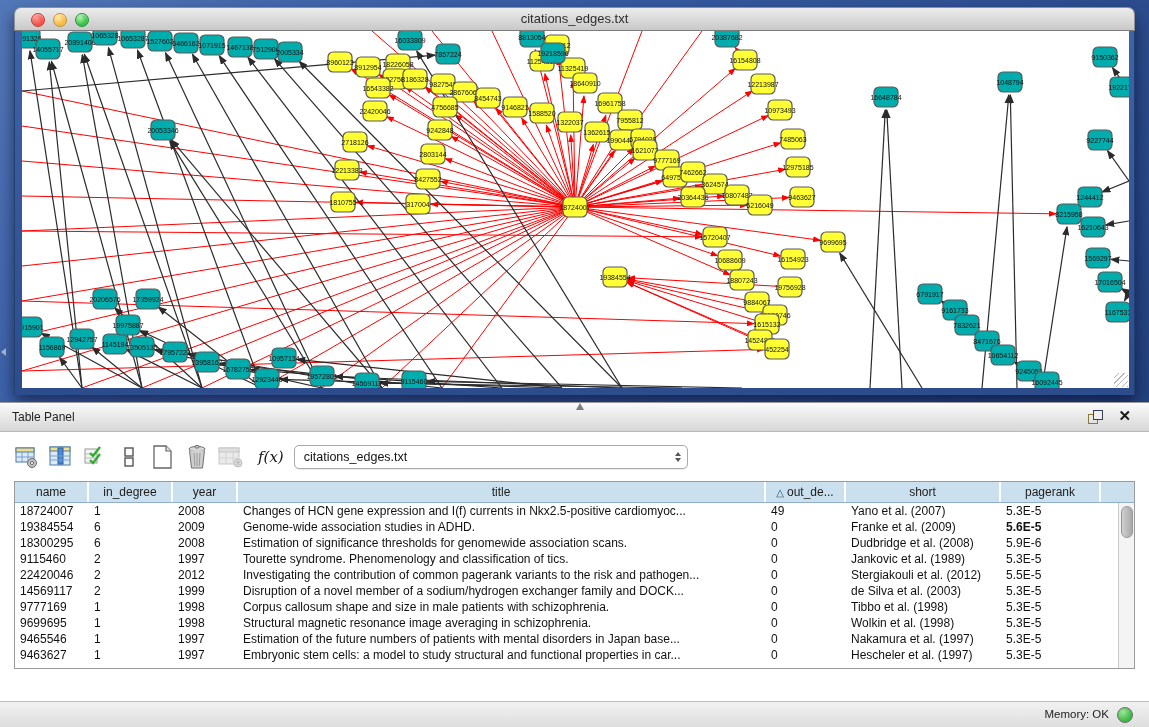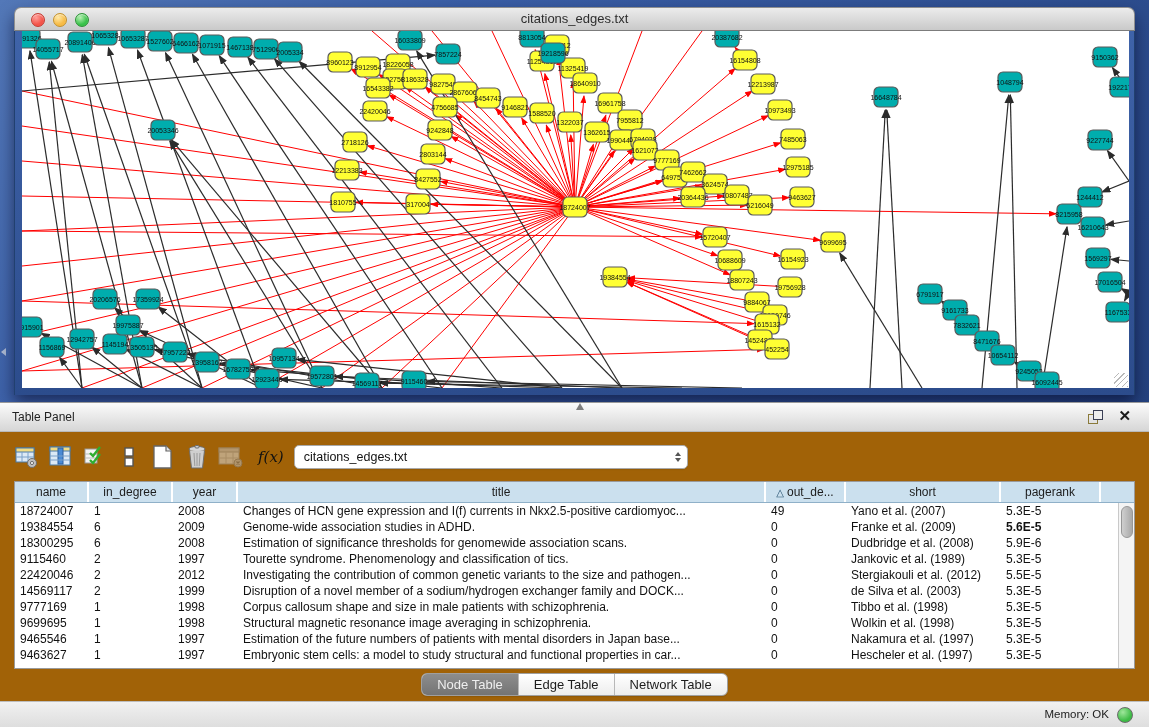--- a/index.html
+++ b/index.html
@@ -32,21 +32,21 @@
     background:linear-gradient(#fbfbfb,#d6d6d6);border-top:1px solid #9a9a9a;border-bottom:1px solid #b9b9b9;}
   .panel-strip .ptitle{position:absolute;left:12px;top:7px;font-size:12px;color:#222;}
   .float-icon{position:absolute;right:46px;top:7px;width:15px;height:15px;}
   .float-icon .sq1{position:absolute;left:0;top:4px;width:8px;height:8px;border:1.5px solid #8a7a3a;}
   .float-icon .sq2{position:absolute;left:5px;top:0;width:8px;height:8px;border:1.5px solid #3a3f55;background:#eee;}
   .close-icon{position:absolute;right:18px;top:4px;font-size:15px;font-weight:bold;color:#1a1a1a;line-height:18px;}
   .cursor-arrow{position:absolute;left:576px;top:0px;width:0;height:0;
     border-left:4px solid transparent;border-right:4px solid transparent;border-bottom:7px solid #555;opacity:.75;}
 
   
-  .panel-body{position:absolute;left:0;top:432px;width:1149px;height:269px;background:#a16207;}
+  .panel-body{position:absolute;left:0;top:432px;width:1149px;height:269px;background:#ffffff;}
   .toolbar{position:absolute;left:14px;top:10px;height:30px;display:flex;align-items:center;}
   .tool{width:26px;height:26px;margin-right:8px;display:flex;align-items:center;justify-content:center;cursor:default;}
   .tool svg{display:block;}
   .fx{font-family:"DejaVu Serif",serif;font-style:italic;font-size:15px;color:#111;margin:0 10px 0 6px;}
   .combo{position:relative;width:392px;height:22px;background:#fff;border:1px solid #a9a9a9;border-radius:5px;
     box-shadow:0 1px 1px rgba(0,0,0,.08);display:flex;align-items:center;}
   .combo .cval{flex:1;font-size:12.5px;color:#111;padding-left:9px;}
   .combo .spin{width:18px;display:flex;flex-direction:column;align-items:center;gap:2px;border-left:0;}
   .combo .up{width:0;height:0;border-left:3.5px solid transparent;border-right:3.5px solid transparent;border-bottom:4px solid #555;}
   .combo .dn{width:0;height:0;border-left:3.5px solid transparent;border-right:3.5px solid transparent;border-top:4px solid #555;}
@@ -823,21 +823,21 @@
             <div class="td" style="width: 65px;">1997</div>
             <div class="td" style="width: 528px;">Tourette syndrome. Phenomenology and classification of tics.</div>
             <div class="td" style="width: 80px;">0</div>
             <div class="td" style="width: 155px;">Jankovic et al. (1989)</div>
             <div class="td" style="width: 100px;">5.3E-5</div>
           </div>
           <div class="tr">
             <div class="td" style="width: 74px;">22420046</div>
             <div class="td" style="width: 84px;">2</div>
             <div class="td" style="width: 65px;">2012</div>
-            <div class="td" style="width: 528px;">Investigating the contribution of common genetic variants to the size and pathogen...</div>
+            <div class="td" style="width: 528px;">Investigating the contribution of common pagerank variants to the risk and pathogen...</div>
             <div class="td" style="width: 80px;">0</div>
             <div class="td" style="width: 155px;">Stergiakouli et al. (2012)</div>
             <div class="td" style="width: 100px;">5.5E-5</div>
           </div>
           <div class="tr">
             <div class="td" style="width: 74px;">14569117</div>
             <div class="td" style="width: 84px;">2</div>
             <div class="td" style="width: 65px;">1999</div>
             <div class="td" style="width: 528px;">Disruption of a novel member of a sodium/hydrogen exchanger family and DOCK...</div>
             <div class="td" style="width: 80px;">0</div>
@@ -879,27 +879,20 @@
             <div class="td" style="width: 80px;">0</div>
             <div class="td" style="width: 155px;">Hescheler et al. (1997)</div>
             <div class="td" style="width: 100px;">5.3E-5</div>
           </div>
           <div class="vsb">
             <div class="thumb"></div>
           </div>
       </div>
     </div>
 
-    <div class="tabsrow">
-      <div class="seg" id="tabs">
-          <div class="tab active">Node Table</div>
-          <div class="tab">Edge Table</div>
-          <div class="tab">Network Table</div>
-        </div>
-    </div>
   </div>
 
   <div class="statusbar">
     <span class="mem">Memory: OK</span>
     <span class="memdot"></span>
   </div>
 
 </div>
 
 </body></html>

